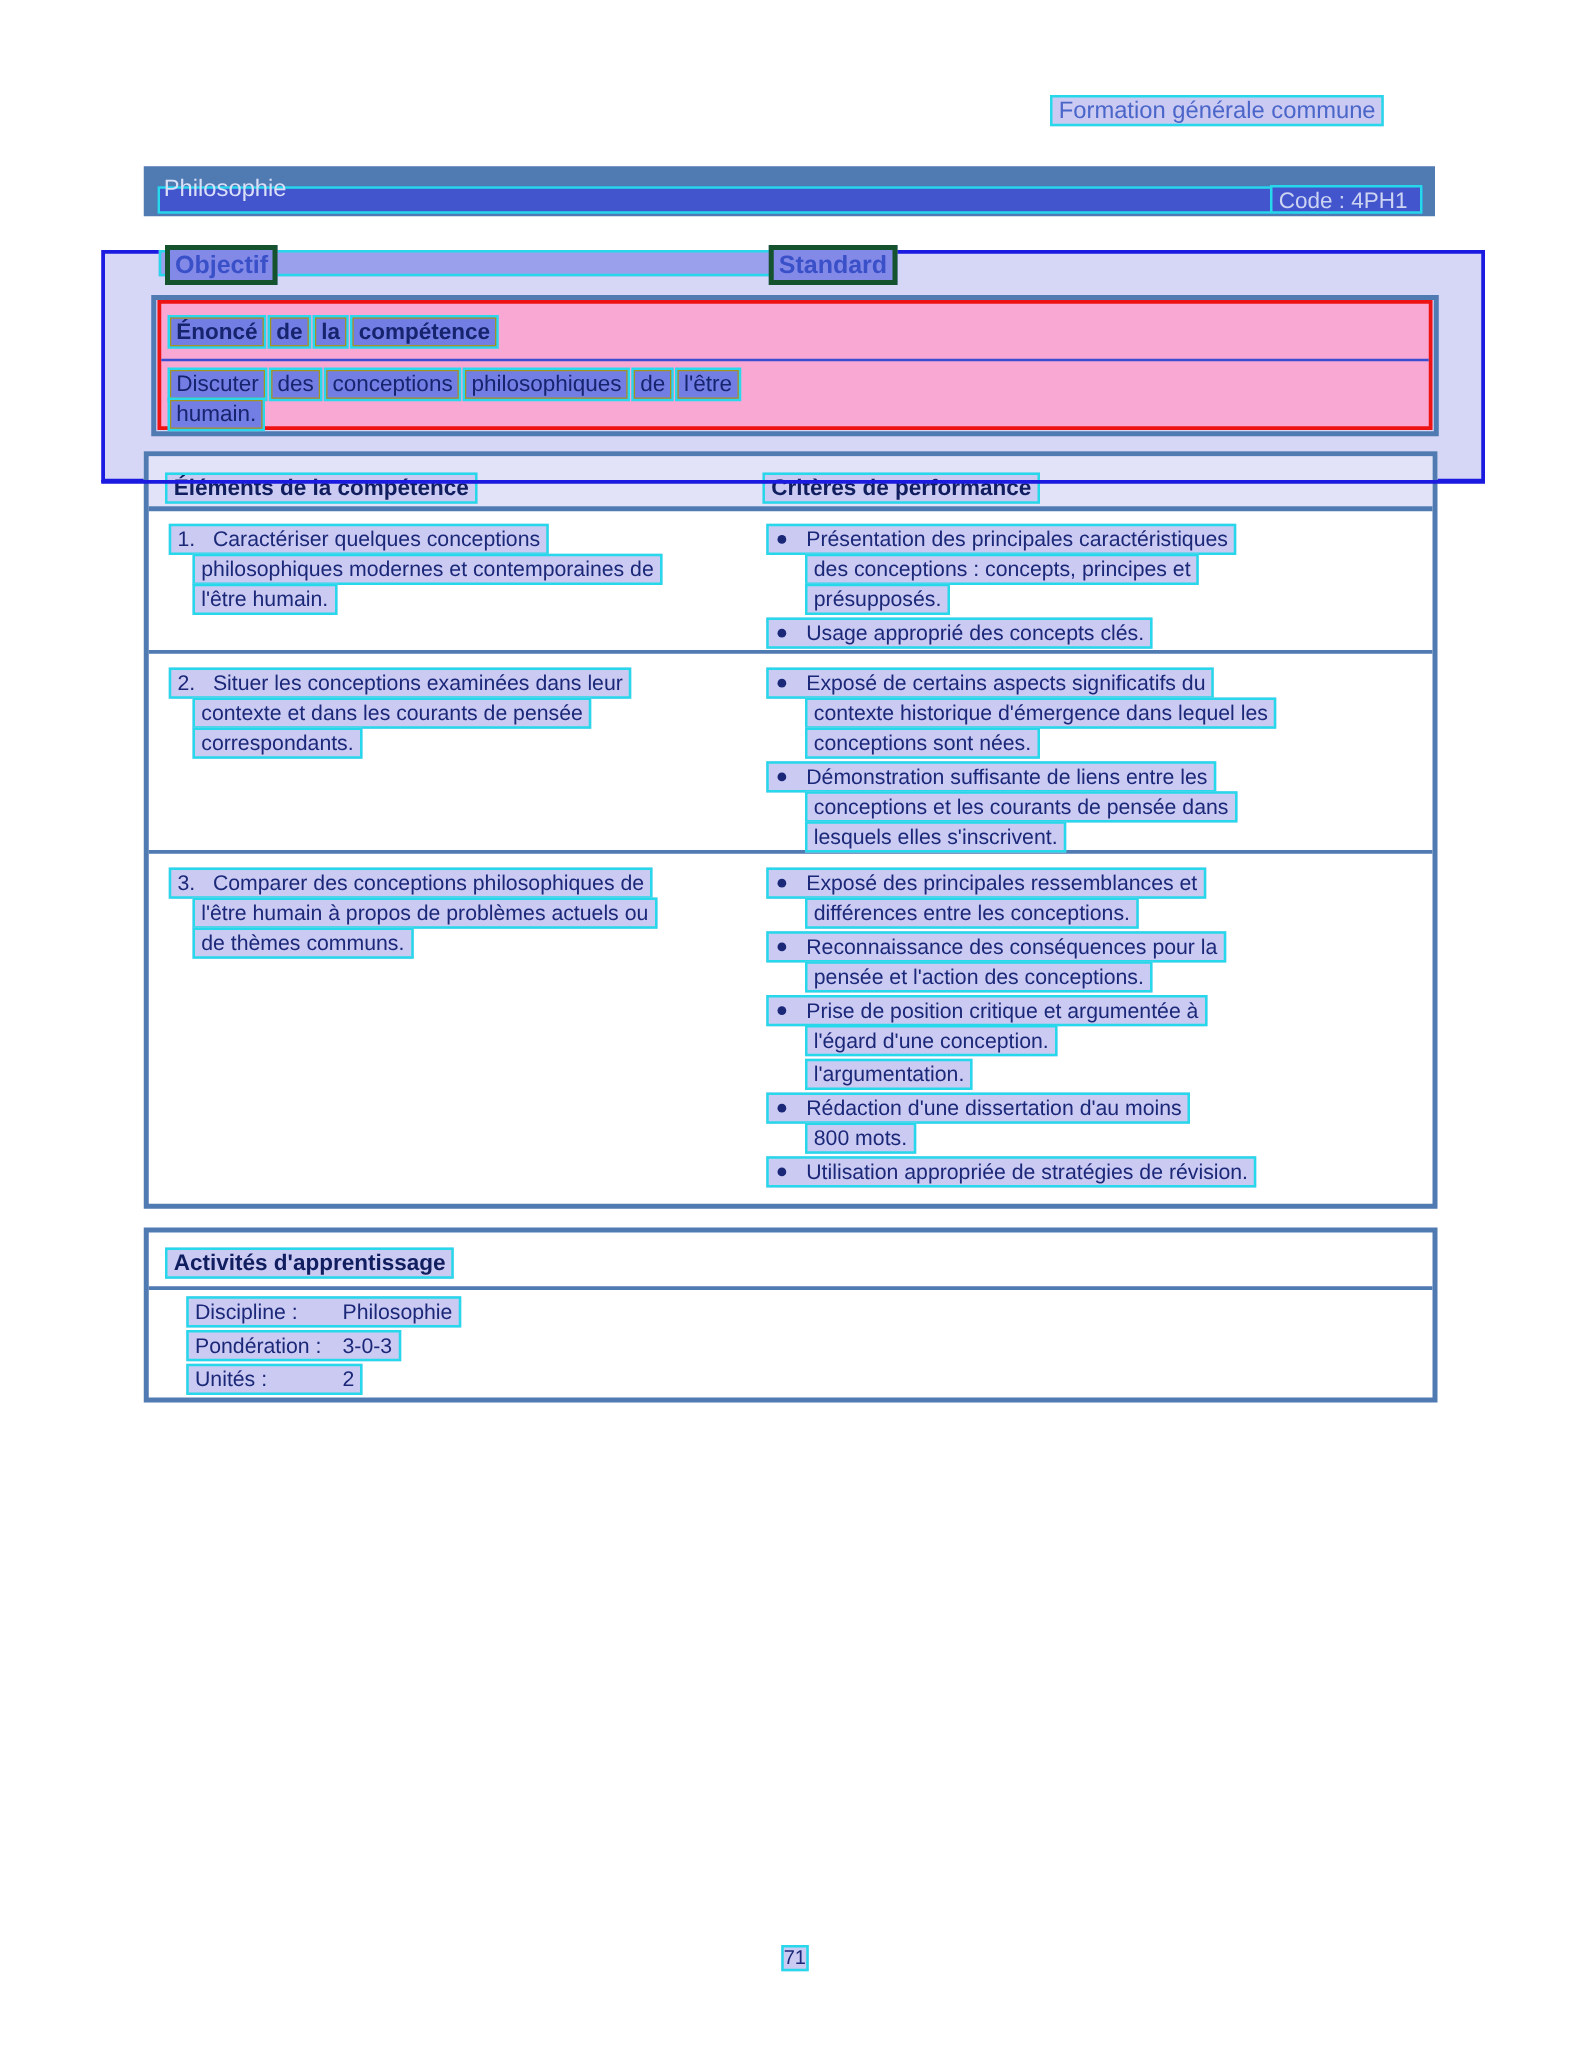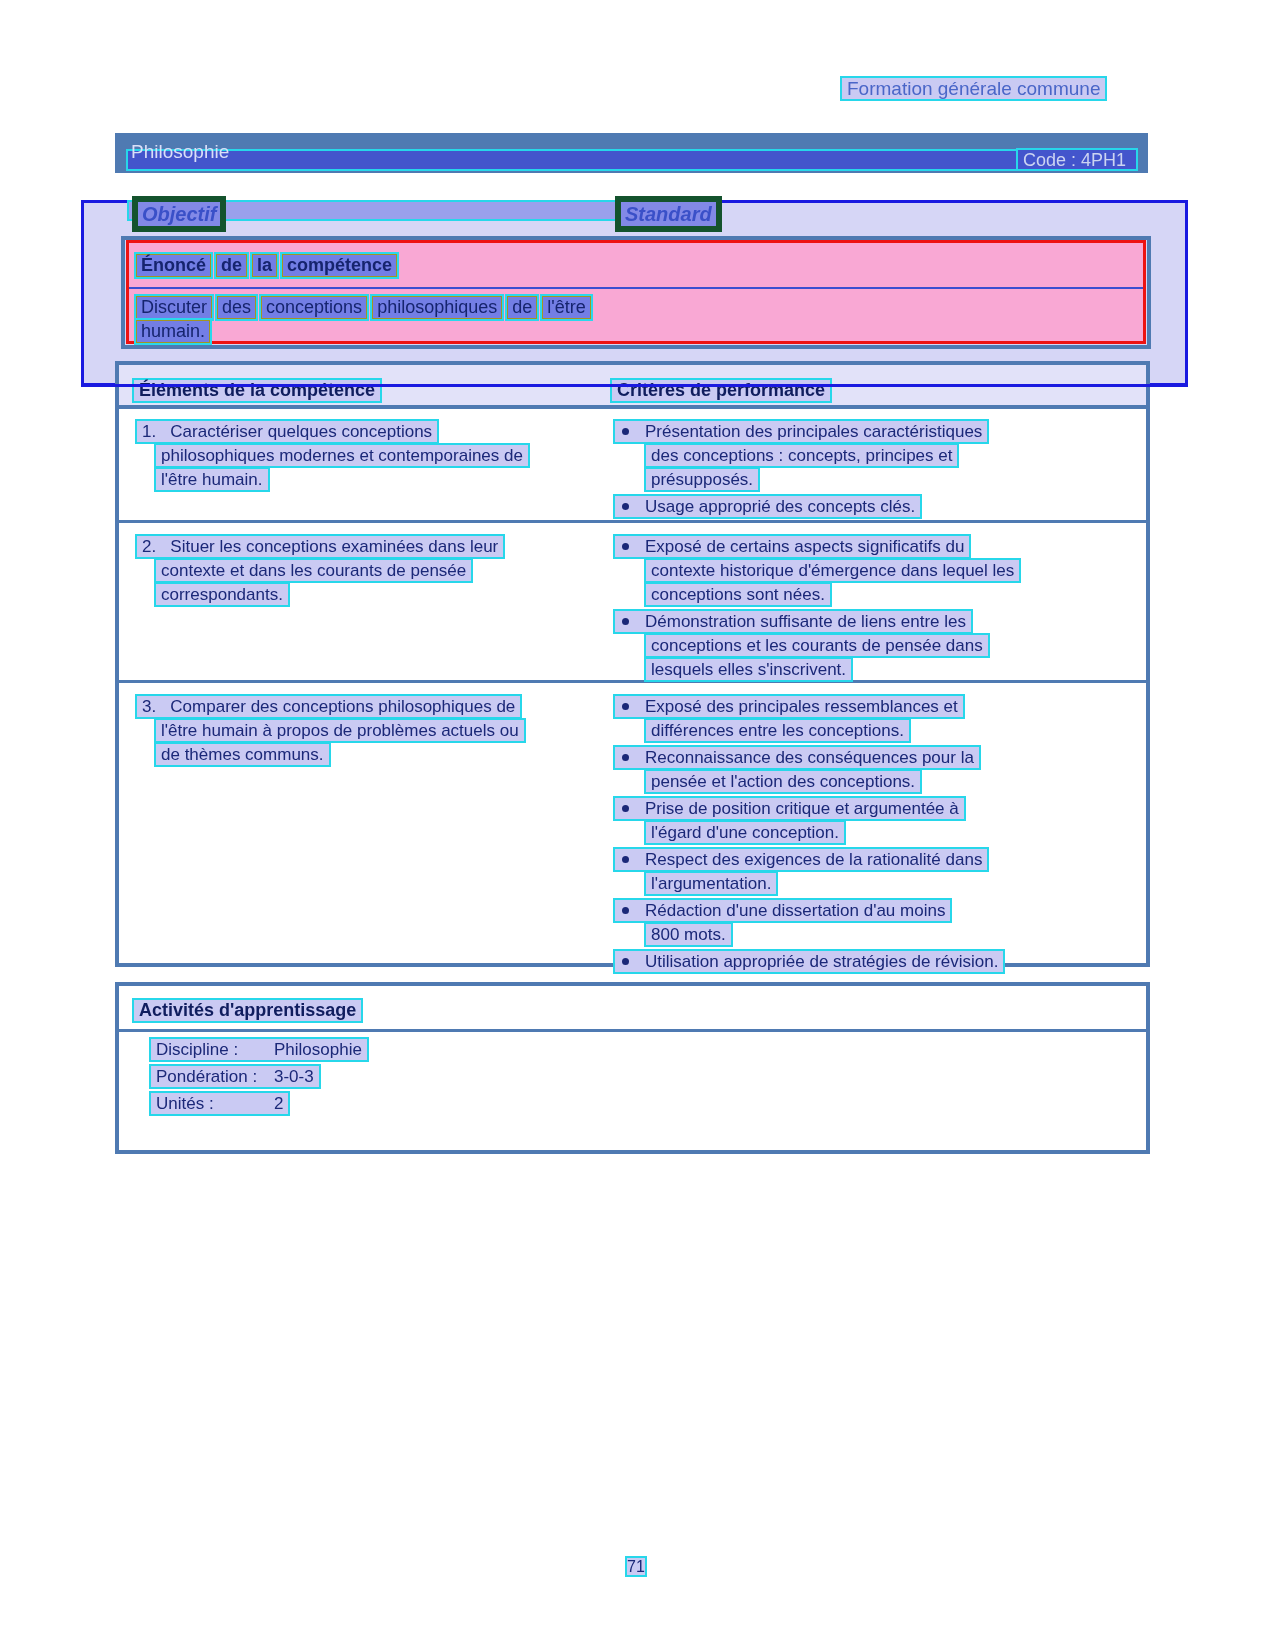--- a/index.html
+++ b/index.html
@@ -32,22 +32,22 @@
   .panel { position:absolute; left:81px; top:200px; width:1107px; height:186px;
            background:rgba(200,200,243,0.75); border:3px solid #1a1ae0; z-index:1; }
   .panel-bottom-line { position:absolute; left:81px; top:384px; width:1107px; height:3px;
                        background:#1a1ae0; z-index:4; }
 
   
   .headrow { position:absolute; left:127px; top:196px; width:600px; height:28px; z-index:3; }
   .headrow .linebox { position:absolute; left:0; top:4px; width:589px; height:21px;
                       background:#9aa0ec; border:2px solid #27d7ea; }
   .headword { position:absolute; top:0; display:inline-block; background:#8289e7;
-              border:6px solid #14532d; padding:0 4px; font-size:20px; line-height:24px;
-              font-weight:bold; font-style:italic; color:#3a50c8; white-space:pre; }
+              border:4px solid #14532d; padding:0 4px; font-size:20px; line-height:24px;
+              font-weight:bold; color:#3a50c8; white-space:pre; }
 
   
   .enonce-cell { position:absolute; left:121px; top:236px; width:1030px; height:113px;
                  border:4px solid #4f7ab2; z-index:2; }
   .red-box { position:absolute; left:126px; top:240px; width:1020px; height:104px;
              border:3px solid #ee1212; background:#f9a8d4; z-index:3; }
   .red-divider { position:absolute; left:0; top:44px; width:100%; height:2px; background:#3b4ed0; }
   .wordrow { position:absolute; left:7px; white-space:nowrap; }
   .word { display:inline-block; background:#737ee5; border:1px solid #a39422;
           box-shadow:0 0 0 2px #2ad8ec; padding:0 4px; margin:0 5px 0 0;
@@ -58,21 +58,21 @@
   .table { position:absolute; left:115px; top:361px; width:1035px; height:606px;
            border:4px solid #4f7ab2; background:#ffffff; z-index:2; }
   .thead-strip { position:absolute; left:0; top:0; width:100%; height:40px;
                  background:rgba(203,203,244,0.55); }
   .thead-underline { position:absolute; left:0; top:40px; width:100%; height:4px; background:#4f7ab2; }
   .rowsep { position:absolute; left:0; width:100%; height:3px; background:#4f7ab2; }
   .col { position:absolute; }
   .bullet { margin-bottom:3px; }
 
   
-  .activites { position:absolute; left:115px; top:982px; width:1035px; height:172px;
+  .activites { position:absolute; left:115px; top:982px; width:1035px; height:140px;
                border:4px solid #4f7ab2; background:#ffffff; }
   .act-divider { position:absolute; left:0; top:43px; width:100%; height:3px; background:#4f7ab2; }
   .act-rows { position:absolute; left:13px; top:51px;padding-left:17px; }
   .act-rows .line { height:27px; }
   .act-label { display:inline-block; min-width:118px; }
 
   .pagenum { position:absolute; left:625px; top:1556px; }
   .pagenum .hl { font-size:16px; line-height:17px; padding:0 0; }
 </style>
 </head>
@@ -170,21 +170,20 @@
       </div>
       <div class="bullet">
         <div class="line"><span class="hl"><i class="dot"></i><span>Reconnaissance des conséquences pour la</span></span></div>
         <div class="line"><span class="hl ind-r">pensée et l'action des conceptions.</span></div>
       </div>
       <div class="bullet">
         <div class="line"><span class="hl"><i class="dot"></i><span>Prise de position critique et argumentée à</span></span></div>
         <div class="line"><span class="hl ind-r">l'égard d'une conception.</span></div>
       </div>
       <div class="bullet">
-        <div class="line"><span class="hl"><i class="dot"></i><span>Respect des exigences de la rationalité dans</span></span></div>
         <div class="line"><span class="hl ind-r">l'argumentation.</span></div>
       </div>
       <div class="bullet">
         <div class="line"><span class="hl"><i class="dot"></i><span>Rédaction d'une dissertation d'au moins</span></span></div>
         <div class="line"><span class="hl ind-r">800 mots.</span></div>
       </div>
       <div class="bullet">
         <div class="line"><span class="hl"><i class="dot"></i><span>Utilisation appropriée de stratégies de révision.</span></span></div>
       </div>
     </div>

